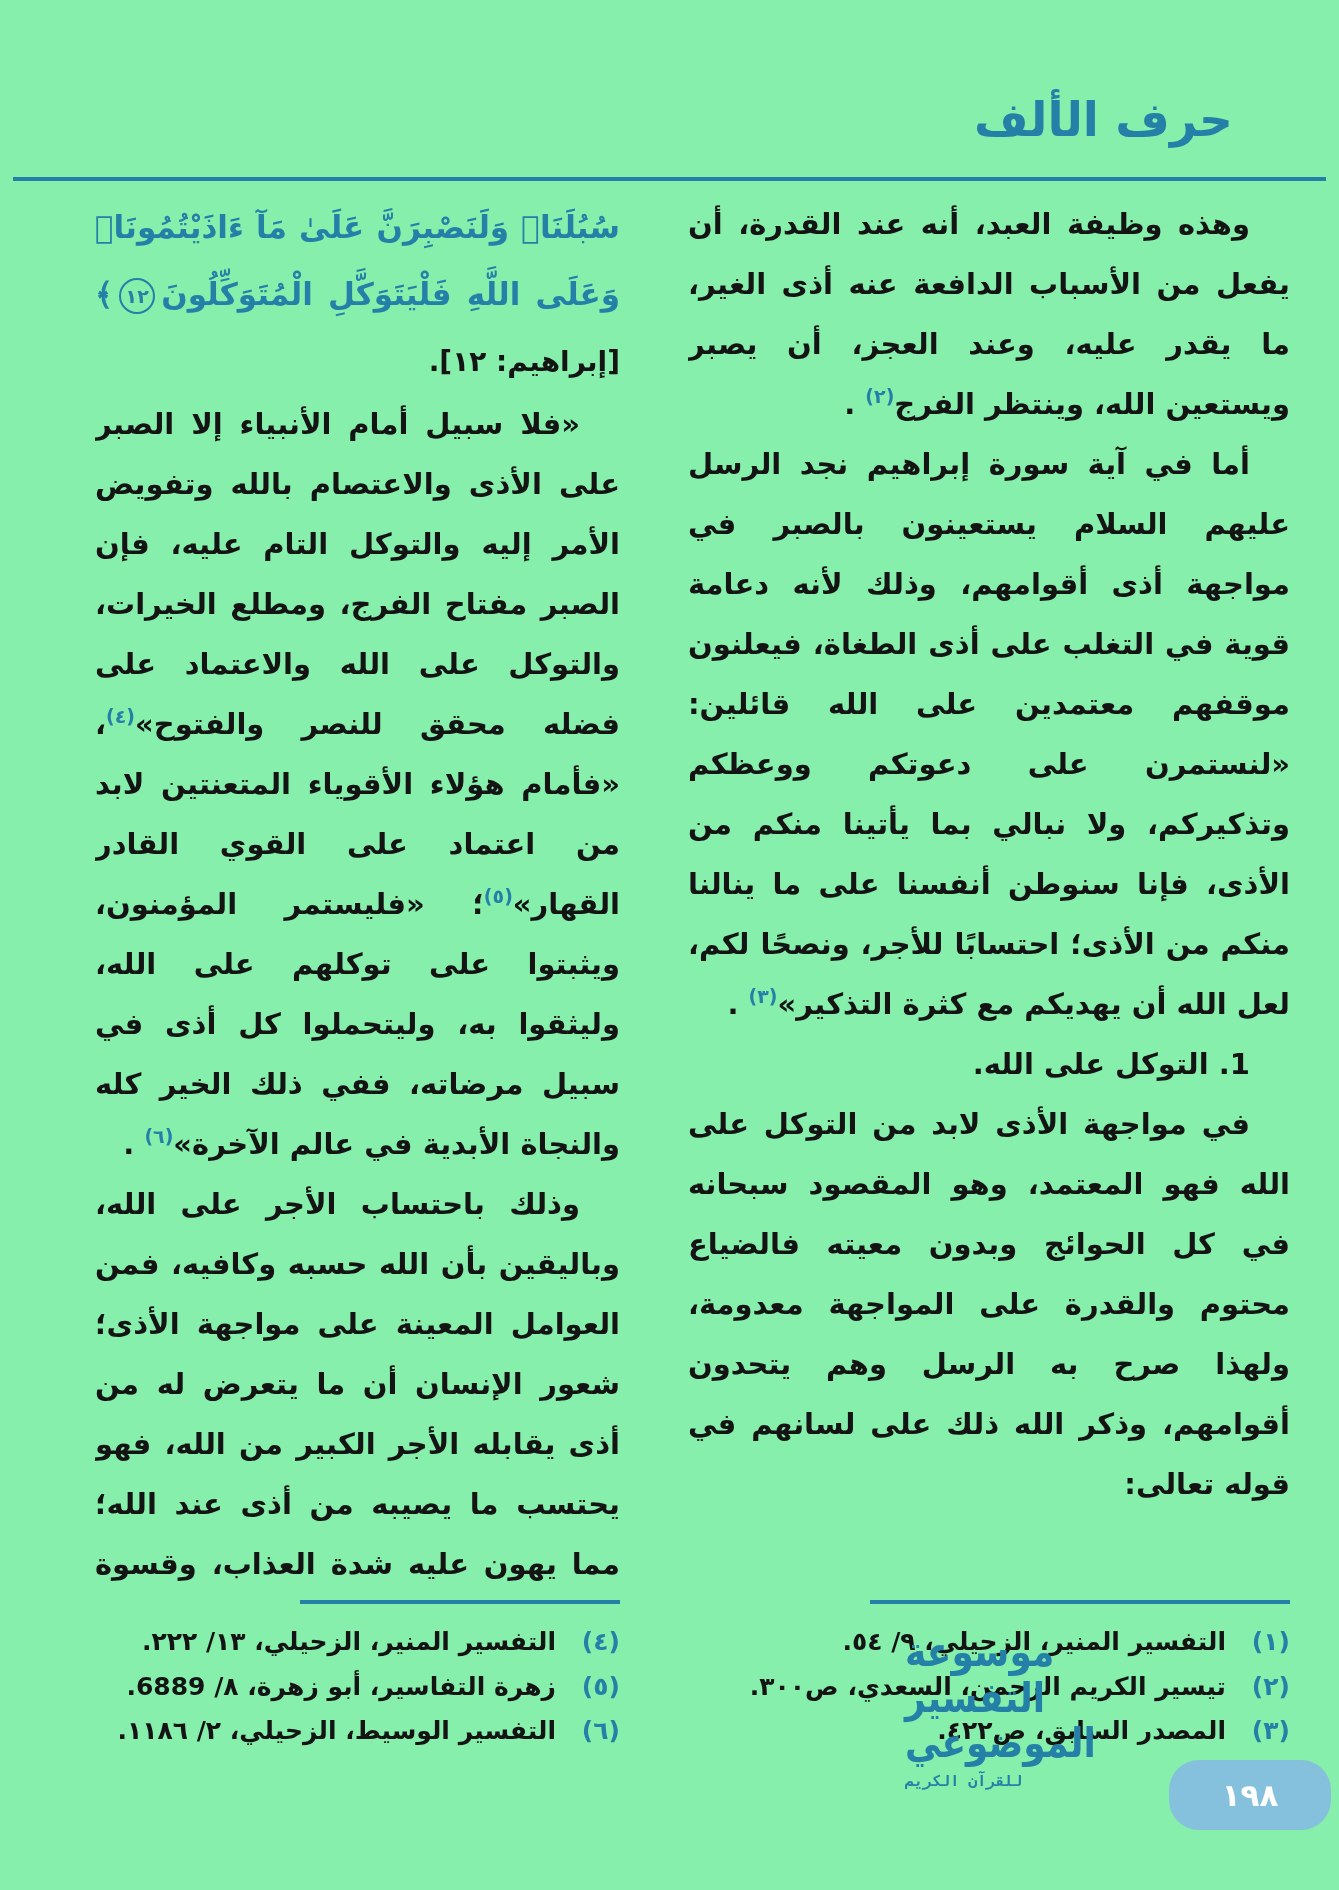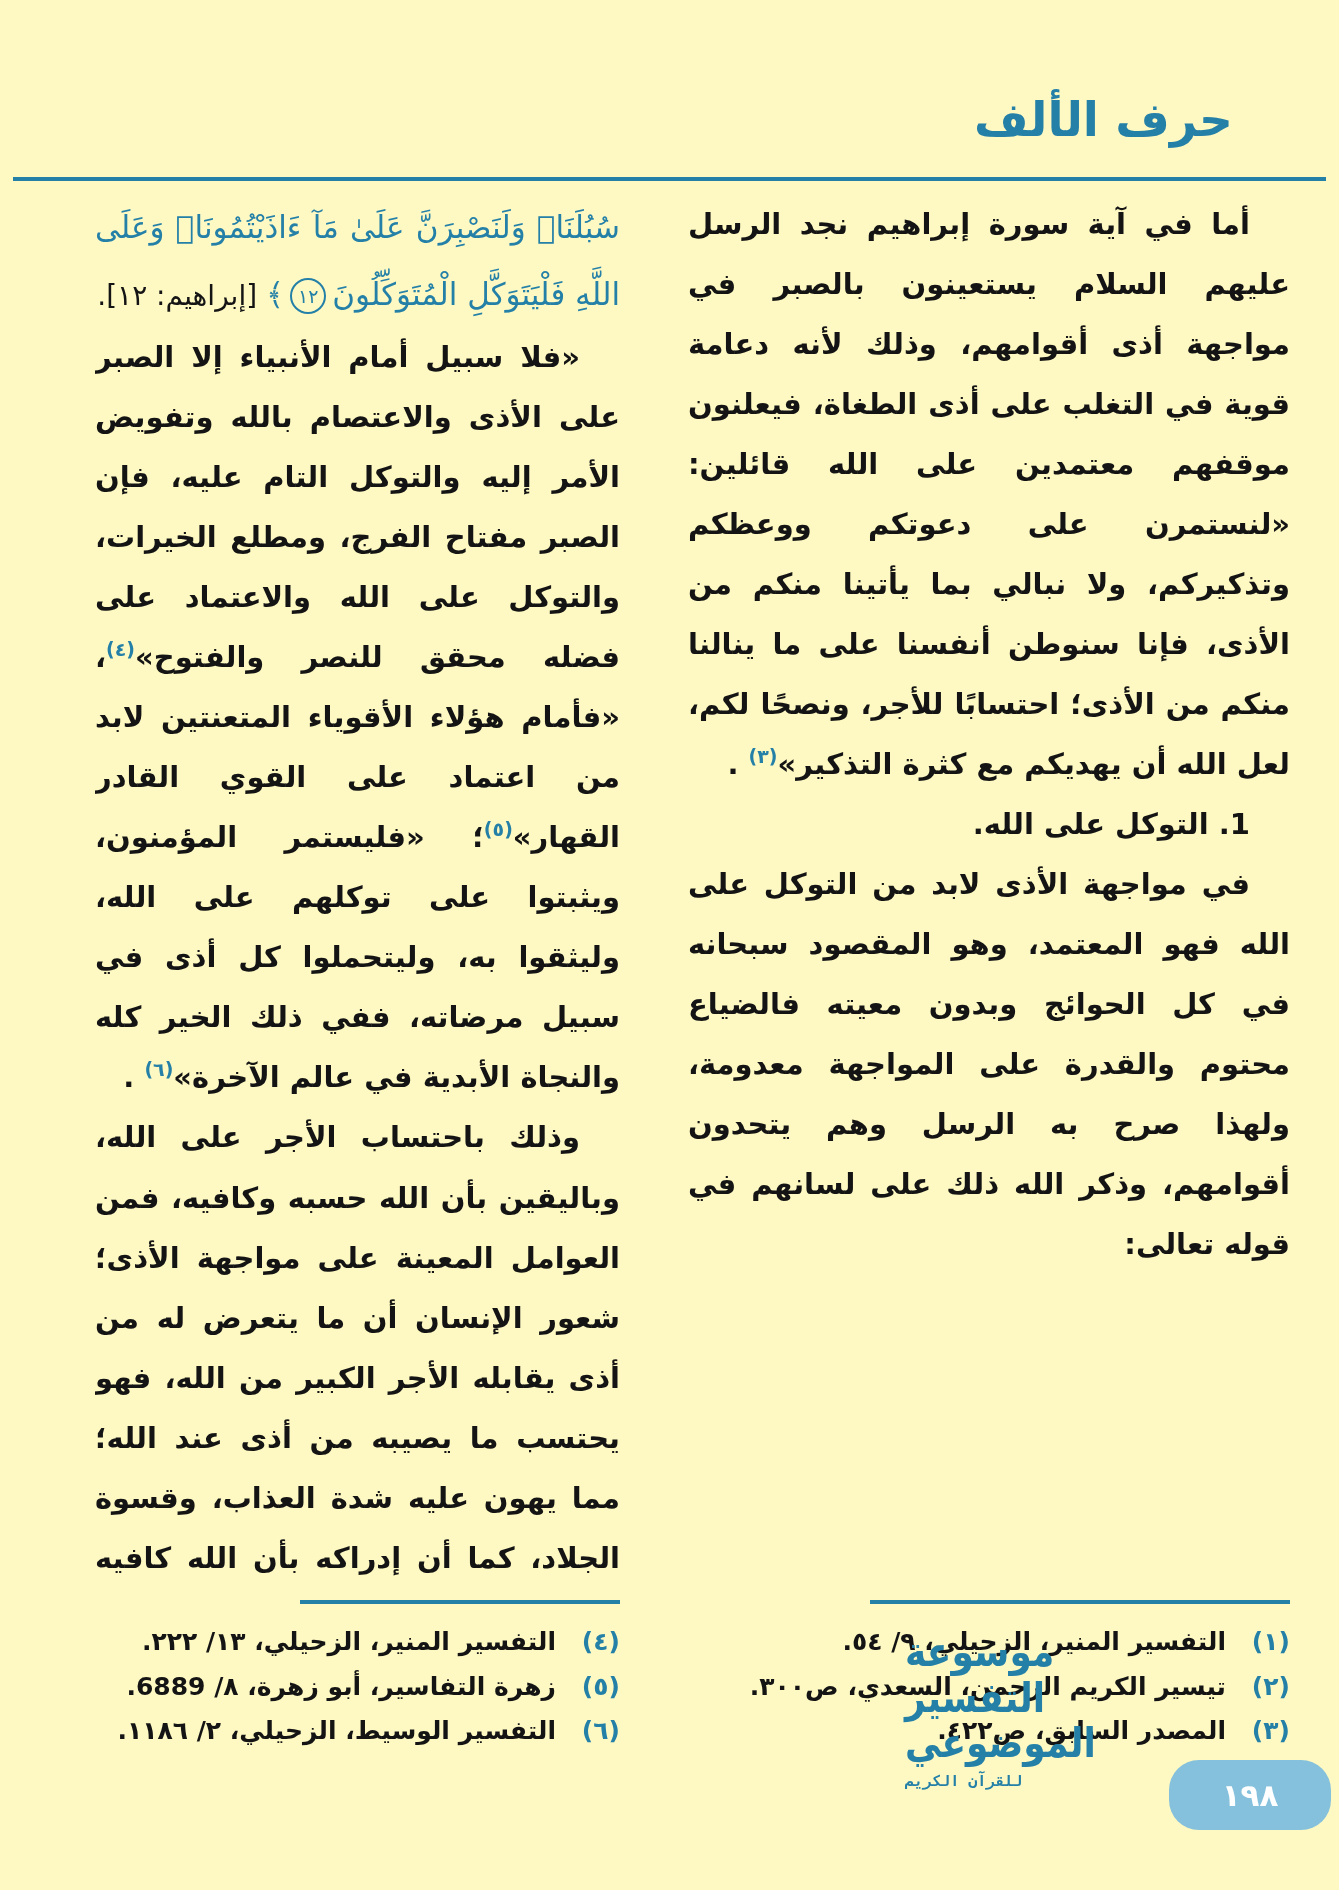--- a/index.html
+++ b/index.html
@@ -5,21 +5,21 @@
   :root{
     --accent:#2580a8;
     --badge:#85c1dc;
     --ink:#141414;
   }
   *{margin:0;padding:0;box-sizing:border-box;}
   html,body{background:#e8e8e8;}
   .page{
     position:relative;
     width:1339px;height:1890px;
-    background:#fef9c3;
+    background:#86efac;
     margin:0 auto;
     font-family:"DejaVu Sans",sans-serif;
     color:var(--ink);
     overflow:hidden;
   }
   
   .chapter-title{
     position:absolute;top:92px;right:106px;
     font-size:47px;font-weight:bold;color:var(--accent);
     letter-spacing:-1px;
@@ -40,21 +40,21 @@
     font-size:29px;font-weight:bold;line-height:2.07;
     text-align:justify;text-indent:40px;
     color:var(--ink);
   }
   .subheading{text-align:right;}
   .fnref{
     color:var(--accent);font-size:19px;font-weight:bold;
     vertical-align:super;line-height:0;
   }
   .verse{
-    font-size:31px;font-weight:normal;line-height:2.15;
+    font-size:31px;font-weight:bold;line-height:2.15;
     color:var(--accent);text-align:justify;
   }
   .verse .verse-ref{color:var(--ink);font-size:28px;}
   .ayah-num{
     display:inline-block;width:36px;height:36px;line-height:32px;
     border:2px solid var(--accent);border-radius:50%;
     font-size:19px;text-align:center;vertical-align:middle;
     margin:0 6px;color:var(--accent);
   }
   
@@ -85,20 +85,21 @@
 <body>
 
 <div class="page">
 
   <div class="chapter-title">حرف الألف</div>
   <div class="header-rule"></div>
 
   <div class="columns">
 
     <section class="col col-right">
+      <p class="para"><span>وهذه وظيفة العبد، أنه عند القدرة، أن يفعل من الأسباب الدافعة عنه أذى الغير، ما يقدر عليه، وعند العجز، أن يصبر ويستعين الله، وينتظر الفرج</span><sup class="fnref">(٢)</sup><span> .</span></p>
       <p class="para"><span>أما في آية سورة إبراهيم نجد الرسل عليهم السلام يستعينون بالصبر في مواجهة أذى أقوامهم، وذلك لأنه دعامة قوية في التغلب على أذى الطغاة، فيعلنون موقفهم معتمدين على الله قائلين: «لنستمرن على دعوتكم ووعظكم وتذكيركم، ولا نبالي بما يأتينا منكم من الأذى، فإنا سنوطن أنفسنا على ما ينالنا منكم من الأذى؛ احتسابًا للأجر، ونصحًا لكم، لعل الله أن يهديكم مع كثرة التذكير»</span><sup class="fnref">(٣)</sup><span> .</span></p>
       <p class="subheading">1. التوكل على الله.</p>
       <p class="para">في مواجهة الأذى لابد من التوكل على الله فهو المعتمد، وهو المقصود سبحانه في كل الحوائج وبدون معيته فالضياع محتوم والقدرة على المواجهة معدومة، ولهذا صرح به الرسل وهم يتحدون أقوامهم، وذكر الله ذلك على لسانهم في قوله تعالى:</p>
 
     </section>
 
     <section class="col col-left">
       <p class="verse"><span>سُبُلَنَاۚ وَلَنَصْبِرَنَّ عَلَىٰ مَآ ءَاذَيْتُمُونَاۚ وَعَلَى اللَّهِ فَلْيَتَوَكَّلِ الْمُتَوَكِّلُونَ</span><span class="ayah-num">١٢</span><span>﴾</span><span class="verse-ref"> [إبراهيم: ١٢].</span></p>
       <p class="para"><span>«فلا سبيل أمام الأنبياء إلا الصبر على الأذى والاعتصام بالله وتفويض الأمر إليه والتوكل التام عليه، فإن الصبر مفتاح الفرج، ومطلع الخيرات، والتوكل على الله والاعتماد على فضله محقق للنصر والفتوح»</span><sup class="fnref">(٤)</sup><span>، «فأمام هؤلاء الأقوياء المتعنتين لابد من اعتماد على القوي القادر القهار»</span><sup class="fnref">(٥)</sup><span>؛ «فليستمر المؤمنون، ويثبتوا على توكلهم على الله، وليثقوا به، وليتحملوا كل أذى في سبيل مرضاته، ففي ذلك الخير كله والنجاة الأبدية في عالم الآخرة»</span><sup class="fnref">(٦)</sup><span> .</span></p>
       <p class="para">وذلك باحتساب الأجر على الله، وباليقين بأن الله حسبه وكافيه، فمن العوامل المعينة على مواجهة الأذى؛ شعور الإنسان أن ما يتعرض له من أذى يقابله الأجر الكبير من الله، فهو يحتسب ما يصيبه من أذى عند الله؛ مما يهون عليه شدة العذاب، وقسوة الجلاد، كما أن إدراكه بأن الله كافيه شرور المتربصين، يزيده عزمًا على المضي في نشر دعوة الحق، ولذلك وجه الله نبيه عليه الصلاة والسلام إلى الاعتماد عليه في وجه</p>

